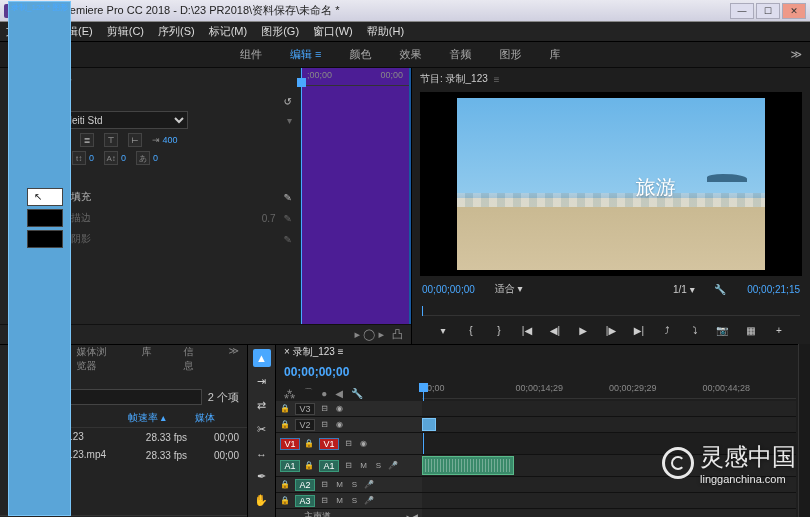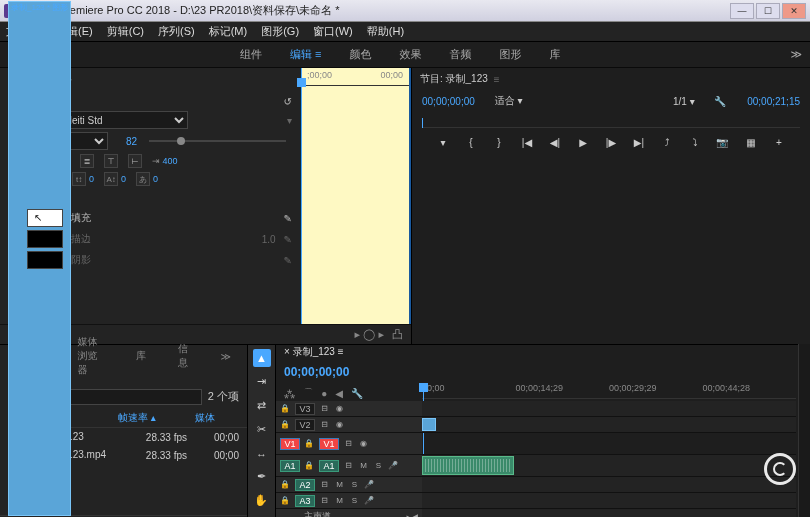--- a/index.html
+++ b/index.html
@@ -28,46 +28,46 @@
 .fontsel { width: 180px; }
 .paramgrid { display: flex; flex-wrap: wrap; gap: 6px 10px; margin: 4px 0; }
 .paramgrid .p { display: flex; align-items: center; gap: 3px; color: #888; font-size: 9px; }
 .paramgrid .p .v { color: #4aa8ff; }
 .paramgrid .ic { width: 14px; height: 14px; background: #2a2a2a; border: 1px solid #444; display: inline-flex; align-items: center; justify-content: center; font-size: 8px; }
 .approw { display: flex; align-items: center; gap: 8px; margin: 3px 0; }
 .approw .cb { width: 11px; height: 11px; border: 1px solid #666; background: #1a1a1a; }
 .approw .cb.on::after { content: "✓"; color: #4aa8ff; font-size: 8px; display: block; text-align: center; line-height: 9px; }
 .swatch { width: 36px; height: 18px; background: #fff; border: 1px solid #444; position: relative; }
 .swatch.black { background: #000; }
-.fxtimeline { flex: 1; background: #fef9c3; border-left: 1px solid #0d2a3a; border-right: 2px solid #1a5a9f; position: relative; }
+.fxtimeline { flex: 1; background: #4c1d95; border-left: 1px solid #0d2a3a; border-right: 2px solid #1a5a9f; position: relative; }
 .fxtimeline .ruler { height: 18px; border-bottom: 1px solid #333; color: #888; font-size: 9px; padding: 2px 6px; display: flex; justify-content: space-between; }
 .fxtimeline .playhead { position: absolute; left: 0; top: 0; width: 1px; height: 100%; background: #4aa8ff; }
 .fxtimeline .phhead { position: absolute; left: -4px; top: 10px; width: 9px; height: 9px; background: #4aa8ff; }
 .rightcol { flex: 1; display: flex; flex-direction: column; background: #1e1e1e; }
 .progtab { height: 22px; display: flex; align-items: center; padding: 0 8px; color: #ccc; font-size: 10px; gap: 6px; }
 .monitor { flex: 1; margin: 2px 8px; background: #000; position: relative; display: flex; align-items: center; justify-content: center; }
 .preview { width: 308px; height: 172px; position: relative; background: linear-gradient(#6ab5e8 0%, #8fc9ed 55%, #5a9bc4 55%, #4a87a8 58%, #c8b890 58%, #d4c4a0 100%); overflow: hidden; }
 .preview .waves { position: absolute; top: 55%; left: 0; right: 0; height: 14px; background: repeating-linear-gradient(90deg, #e8f0f4 0 8px, #c0d4dc 8px 16px); opacity: 0.6; }
 .preview .island { position: absolute; top: 44%; right: 18px; width: 40px; height: 8px; background: #3a6a8a; border-radius: 40% 60% 0 0; }
 .preview .text { position: absolute; top: 44%; left: 58%; color: #fff; font-size: 20px; font-weight: 500; text-shadow: 0 1px 2px rgba(0,0,0,0.3); }
 .monctrl { height: 22px; display: flex; align-items: center; padding: 0 10px; color: #4aa8ff; font-size: 10px; gap: 20px; }
 .monctrl .fit { color: #ccc; text-align: right; }
 .monctrl .spacer { flex: 1; }
 .monscrub { height: 16px; margin: 0 10px; border-bottom: 1px solid #333; position: relative; }
 .monscrub::before { content: ""; position: absolute; left: 0; top: 6px; width: 1px; height: 10px; background: #4aa8ff; }
 .transport { height: 28px; display: flex; align-items: center; justify-content: center; gap: 10px; color: #ccc; font-size: 10px; }
 .transport .btn { width: 18px; height: 18px; display: flex; align-items: center; justify-content: center; cursor: pointer; }
 .lower { display: flex; height: 193px; border-top: 1px solid #000; }
 .project { width: 248px; background: #232323; border-right: 1px solid #000; display: flex; flex-direction: column; }
-.projtabs { height: 22px; display: flex; align-items: center; gap: 32px; padding: 0 16px; font-size: 10px; color: #888; }
+.projtabs { height: 22px; display: flex; gap: 32px; padding: 0 8px; font-size: 10px; color: #888; }
 .projtabs .active { color: #ddd; border-bottom: 2px solid #4aa8ff; }
 .projname { padding: 2px 8px; color: #ddd; font-size: 10px; }
-.projsearch { display: flex; align-items: flex-start; gap: 6px; padding: 4px 8px; }
+.projsearch { display: flex; align-items: center; gap: 6px; padding: 4px 8px; }
 .projsearch input { flex: 1; background: #1a1a1a; border: 1px solid #444; height: 16px; color: #ccc; font-size: 9px; padding: 0 4px; }
-.projhead { display: flex; padding: 2px 8px; color: #4aa8ff; font-size: 10px; gap: 19px; border-bottom: 1px solid #333; margin-left: 11px; }
+.projhead { display: flex; padding: 2px 8px; color: #4aa8ff; font-size: 10px; gap: 9px; border-bottom: 1px solid #333; margin-left: 11px; }
 .projhead .c1 { flex: 1; }
 .projhead .c2 { width: 58px; }
 .projhead .c3 { width: 44px; }
 .projitem { display: flex; padding: 2px 8px; color: #ccc; font-size: 10px; gap: 8px; align-items: center; }
 .projitem .ic { width: 14px; height: 12px; background: #5aa5d8; }
 .projitem .c1 { flex: 1; }
 .projitem .c2 { width: 58px; text-align: right; }
 .projitem .c3 { width: 44px; text-align: right; }
 .projfoot { margin-top: auto; height: 22px; display: flex; align-items: center; gap: 6px; padding: 0 8px; border-top: 1px solid #333; }
 .toolstrip { width: 28px; background: #2a2a2a; display: flex; flex-direction: column; align-items: center; padding: 4px 0; gap: 6px; border-right: 1px solid #000; }
@@ -78,21 +78,21 @@
 .tltc { height: 18px; padding: 0 8px; color: #4aa8ff; font-size: 12px; font-weight: bold; }
 .tltools { height: 20px; display: flex; align-items: center; gap: 8px; padding: 0 8px; color: #888; font-size: 10px; }
 .tlruler { position: absolute; left: 146px; right: 14px; top: 38px; height: 16px; border-bottom: 1px solid #333; display: flex; color: #888; font-size: 9px; }
 .tlruler span { flex: 1; }
 .tlplayhead { position: absolute; left: 147px; top: 38px; bottom: 8px; width: 1px; background: #4aa8ff; }
 .tlplayhead::before { content: ""; position: absolute; top: 0; left: -4px; width: 9px; height: 9px; background: #4aa8ff; }
 .tracks { position: absolute; left: 0; right: 14px; top: 56px; bottom: 8px; display: flex; flex-direction: column; }
 .track { display: flex; height: 16px; border-bottom: 1px solid #111; }
 .trhead { width: 146px; display: flex; align-items: center; gap: 4px; padding: 0 4px; background: #2a2a2a; font-size: 9px; color: #aaa; }
 .trhead .lbl { width: 20px; text-align: center; background: #1a1a1a; border: 1px solid #444; padding: 0 2px; }
-.trhead .lbl.v { background: #ef4444; color: #fff; border-color: #3a7aba; }
+.trhead .lbl.v { background: #b91c1c; color: #fff; border-color: #3a7aba; }
 .trhead .lbl.a { background: #2a6a5a; color: #fff; border-color: #3a9a7a; }
 .trhead .eic { width: 11px; font-size: 8px; text-align: center; }
 .trbody { flex: 1; background: #232323; position: relative; }
 .clip { position: absolute; top: 1px; bottom: 1px; background: #5aa5d8; border: 1px solid #7ac5f8; font-size: 8px; color: #fff; padding: 0 2px; overflow: hidden; }
 .clip.audio { background: #3a8a6a; border-color: #5aba8a; }
 .clip.audio::after { content: ""; position: absolute; inset: 2px; background: repeating-linear-gradient(90deg, rgba(255,255,255,0.3) 0 1px, transparent 1px 3px); }
 .watermark { position: absolute; right: 14px; bottom: 32px; color: #fff; font-size: 24px; opacity: 0.9; display: flex; align-items: center; gap: 6px; pointer-events: none; text-shadow: 0 1px 4px rgba(0,0,0,0.6); }
 .watermark .logo { width: 32px; height: 32px; border: 3px solid #fff; border-radius: 50%; position: relative; }
 .watermark .logo::after { content: ""; position: absolute; inset: 6px; border: 2px solid #fff; border-radius: 50%; border-right-color: transparent; }
 .watermark .sub { font-size: 11px; display: block; }
@@ -145,27 +145,20 @@
         <div class="fxrow">
           <span>▾</span>
           <span>↺</span>
           <span>源文本</span>
           <span style="margin-left:auto">↺</span>
         </div>
         <div class="fxrow">
           <select class="fontsel"><option>Adobe Fan Heiti Std</option></select>
           <span style="margin-left:auto;color:#666">▾</span>
         </div>
-        <div class="fxrow">
-          <select style="width:100px"><option>B</option></select>
-          <span class="v" style="color:#4aa8ff;margin-left:12px">82</span>
-          <div style="flex:1;height:2px;background:#444;margin:0 6px;position:relative">
-              <div style="position:absolute;left:20%;top:-3px;width:8px;height:8px;background:#888;border-radius:50%"></div>
-            </div>
-        </div>
         <div class="paramgrid">
           <span class="ic">≡</span>
           <span class="ic" style="color:#4aa8ff">≡</span>
           <span class="ic">≡</span>
           <span class="ic">≣</span>
           <span class="ic">⊤</span>
           <span class="ic">⊢</span>
           <span class="p">
               <span>⇥</span>
               <span class="v">400</span>
@@ -199,21 +192,21 @@
           <div class="swatch">
               <span style="position:absolute;left:6px;top:2px;color:#000;font-size:10px">↖</span>
             </div>
           <span>填充</span>
           <span style="margin-left:auto">✎</span>
         </div>
         <div class="approw">
           <div class="cb"></div>
           <div class="swatch black"></div>
           <span style="color:#666">描边</span>
-          <span style="margin-left:auto;color:#666">1.0</span>
+          <span style="margin-left:auto;color:#666">0.7</span>
           <span style="color:#666">✎</span>
         </div>
         <div class="approw">
           <div class="cb"></div>
           <div class="swatch black"></div>
           <span style="color:#666">阴影</span>
           <span style="margin-left:auto;color:#666">✎</span>
         </div>
         <div style="margin-top:6px;color:#888">▸ <span>变换</span></div>
       </div>
@@ -230,20 +223,27 @@
     <div style="height:20px;display:flex;align-items:center;justify-content:flex-end;gap:8px;padding:0 8px;color:#888;border-top:1px solid #111">
       <span>▸ ◯ ▸</span>
       <span>凸</span>
     </div>
   </div>
 
   <div class="rightcol">
     <div class="progtab">
       <span>节目: 录制_123</span>
       <span style="color:#666">≡</span>
+    </div>
+    <div class="monitor">
+      <div class="preview">
+        <div class="island"></div>
+        <div class="waves"></div>
+        <div class="text">旅游</div>
+      </div>
     </div>
     <div class="monctrl">
       <span>00;00;00;00</span>
       <span class="fit"><span>适合</span> ▾</span>
       <span class="spacer"></span>
       <span class="fit"><span>1/1</span> ▾</span>
       <span style="color:#ccc">🔧</span>
       <span>00;00;21;15</span>
     </div>
     <div class="monscrub"></div>
@@ -413,13 +413,17 @@
           </div>
           <div class="trbody"></div>
         </div>
     </div>
   </div>
   <div class="rightscroll"></div>
 </div>
 
 <div class="watermark">
   <div class="logo"></div>
+  <div>
+    <span>灵感中国</span>
+    <span class="sub">lingganchina.com</span>
+  </div>
 </div>
 
 </body></html>

